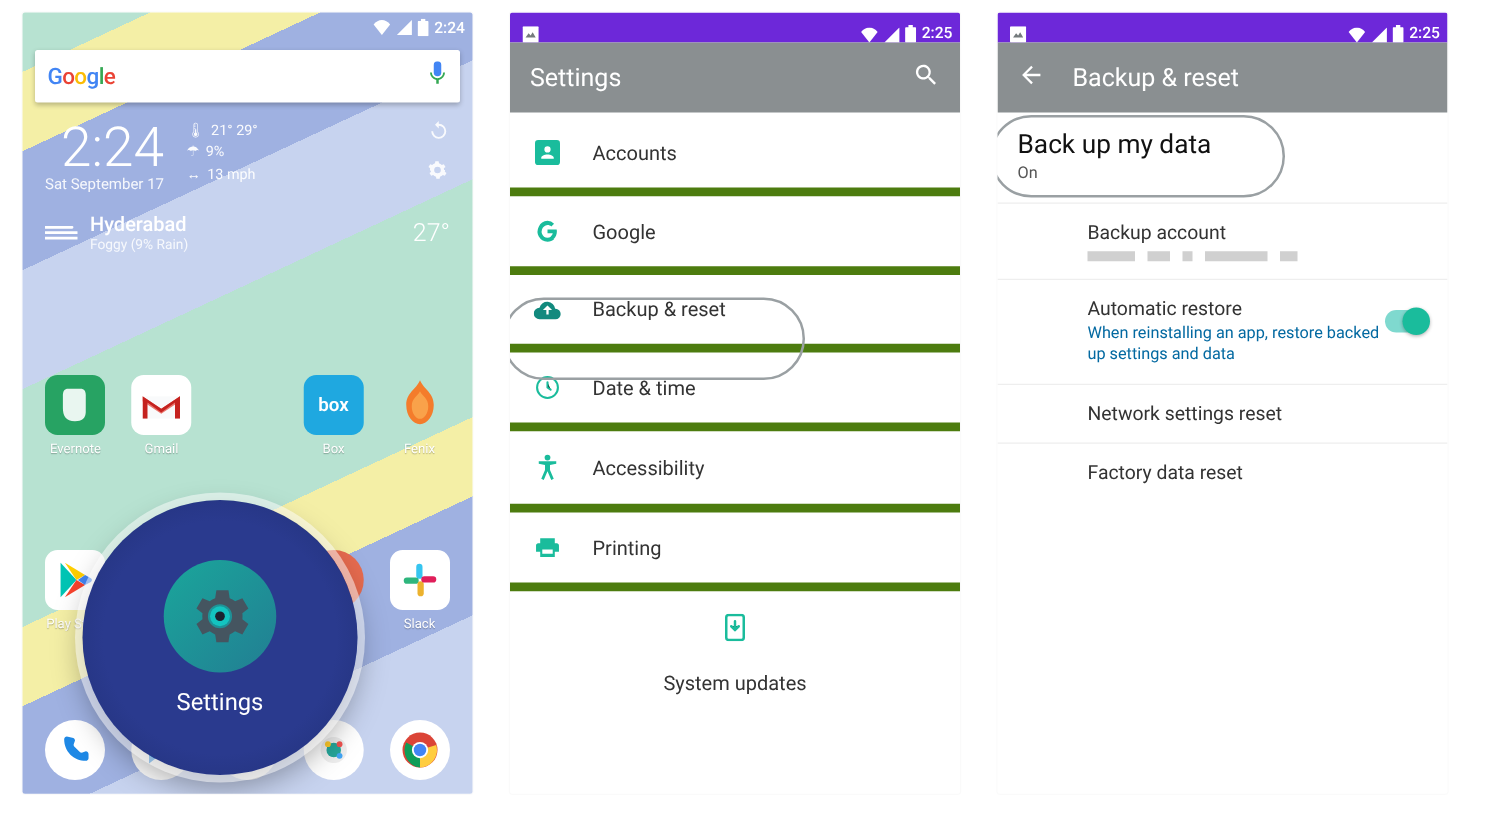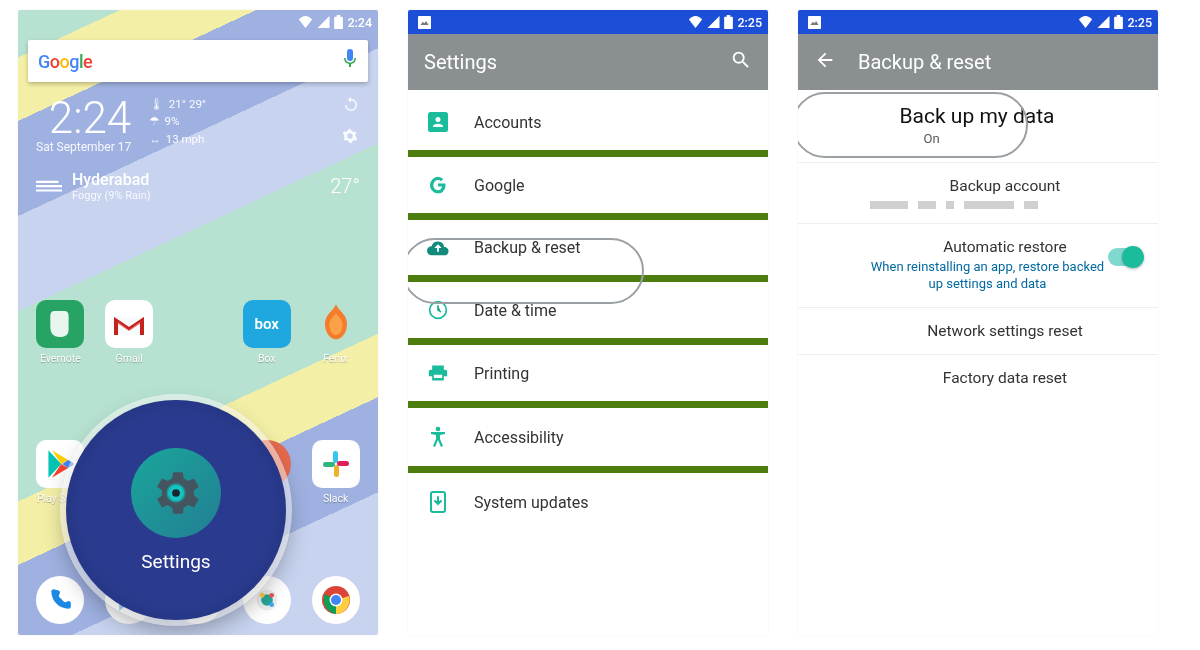--- a/index.html
+++ b/index.html
@@ -123,42 +123,42 @@
     display:flex;align-items:center;justify-content:center;
   }
   .settings-spot .label{ color:#fff; font-size:19px; margin-top:12px; }
 
   
   .appheader {
     height:56px; background:#8a8f91; color:#fff;
     display:flex; align-items:center; padding:0 16px; gap:22px;
     font-size:20px;
   }
-  .gray-status .statusbar { background:#1d4ed8; }
+  .gray-status .statusbar { background:#6d28d9;align-items:flex-end; }
   .back-arrow { font-size:22px; line-height:1; }
   .search-ico { margin-left:auto; }
 
   .list { padding-top:4px; }
   .section-header { color:#14b3a2; font-size:13px; font-weight:500; padding:18px 18px 6px; }
   .item {
     display:flex; align-items:center; gap:24px;
     padding:18px 18px;
     border-bottom:7px solid #4d7c0f;
     font-size:16px; color:#333;
   }
   .item .icon { width:24px; display:flex; justify-content:center; }
-  .item.noborder{ border-bottom:none; }
+  .item.noborder{ border-bottom:none;flex-direction:column; }
 
   .highlight-ring {
     position:absolute; border:2px solid #9aa0a3; border-radius:40px;
     pointer-events:none; z-index:20;
   }
 
   
-  .bitem { padding:14px 18px 14px 72px; border-bottom:1px solid #eee;text-align:center; }
+  .bitem { padding:14px 18px 14px 72px; border-bottom:1px solid #eee; }
   .bitem .title { font-size:15.5px; color:#333; }
   .bitem .sub  { font-size:13px; color:#0369a1; margin-top:2px; line-height:1.35; max-width:235px;}
   .bitem.big  { padding-left:16px; }
   .bitem.big .title{ font-size:21px; color:#111;}
   .toggle {
     position:absolute; right:16px; width:34px; height:18px;
     background:#7fd9cf; border-radius:9px;
   }
   .toggle::after{
     content:""; position:absolute; right:-2px; top:-2px;
@@ -444,34 +444,34 @@
       <span class="icon">
           <svg width="20" height="20" viewBox="0 0 24 24">
             <circle cx="12" cy="12" r="10" fill="none" stroke="#1abc9c" stroke-width="2"></circle>
             <path stroke="#1abc9c" stroke-width="2" stroke-linecap="round" d="M12 7v5l3 2"></path>
           </svg>
         </span>
       <span>Date &amp; time</span>
     </div>
     <div class="item">
       <span class="icon">
-          <svg width="20" height="20" viewBox="0 0 24 22">
-            <path fill="#1abc9c" d="M5 7V2h14v5h2c1 0 2 1 2 2v6h-4v5H5v-5H1V9c0-1 1-2 2-2zm2 10h10v-4H7z"></path>
-          </svg>
-        </span>
-      <span>Printing</span>
-    </div>
-    <div class="item">
-      <span class="icon">
           <svg width="18" height="22" viewBox="0 0 18 22">
             <circle cx="9" cy="3" r="2.3" fill="#1abc9c"></circle>
             <path fill="#1abc9c" d="M2 6h14v2l-5 1v4l3 7-2 1-3-7-3 7-2-1 3-7v-4L2 8z"></path>
           </svg>
         </span>
       <span>Accessibility</span>
+    </div>
+    <div class="item">
+      <span class="icon">
+          <svg width="20" height="20" viewBox="0 0 24 22">
+            <path fill="#1abc9c" d="M5 7V2h14v5h2c1 0 2 1 2 2v6h-4v5H5v-5H1V9c0-1 1-2 2-2zm2 10h10v-4H7z"></path>
+          </svg>
+        </span>
+      <span>Printing</span>
     </div>
     <div class="item noborder">
       <span class="icon">
           <svg width="16" height="22" viewBox="0 0 16 22">
             <rect x="1" y="1" width="14" height="20" rx="2" fill="none" stroke="#1abc9c" stroke-width="2"></rect>
             <path stroke="#1abc9c" stroke-width="2" stroke-linecap="round" d="M8 6v7m-3-3l3 3 3-3"></path>
           </svg>
         </span>
       <span>System updates</span>
     </div>

